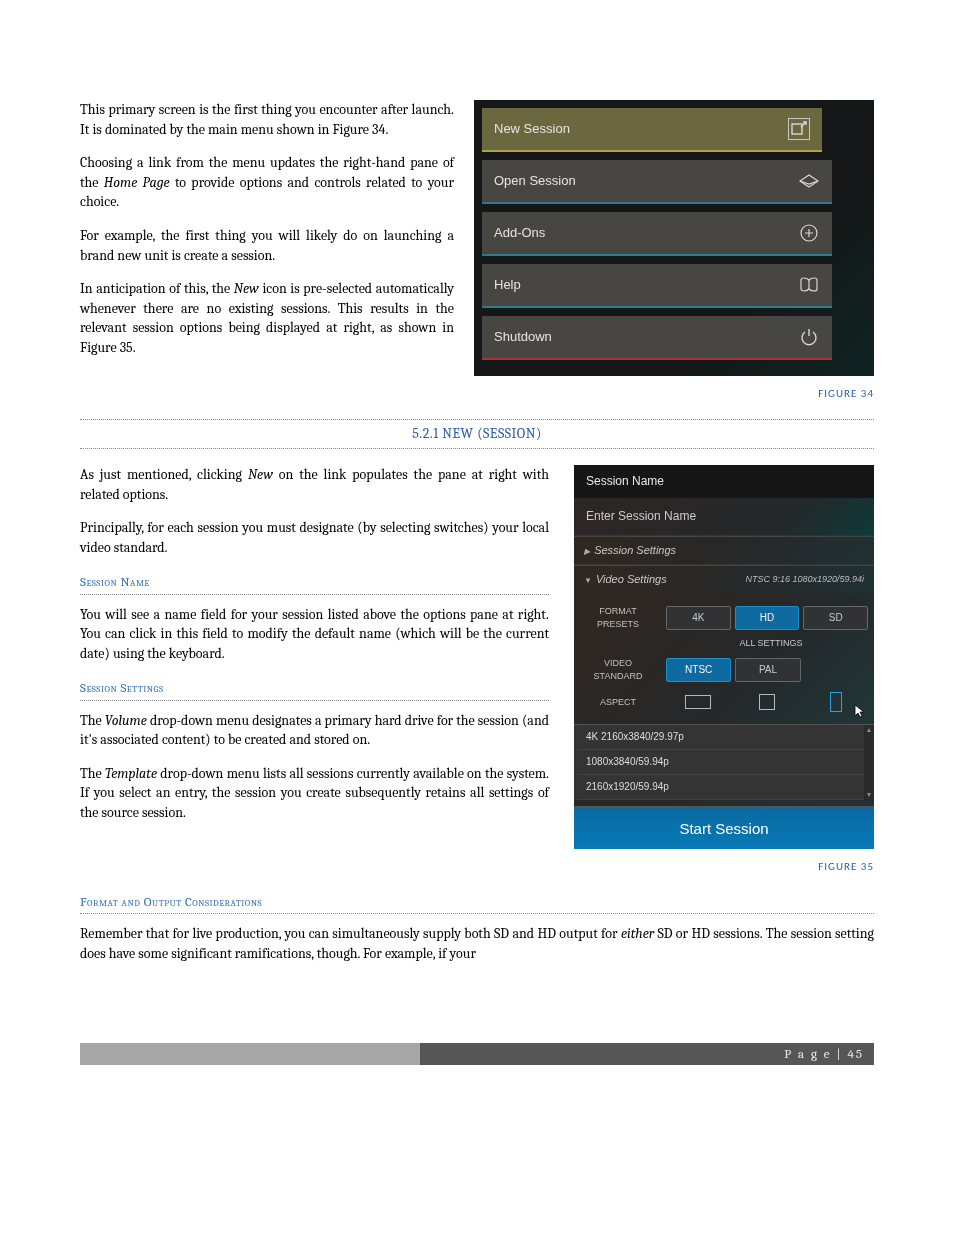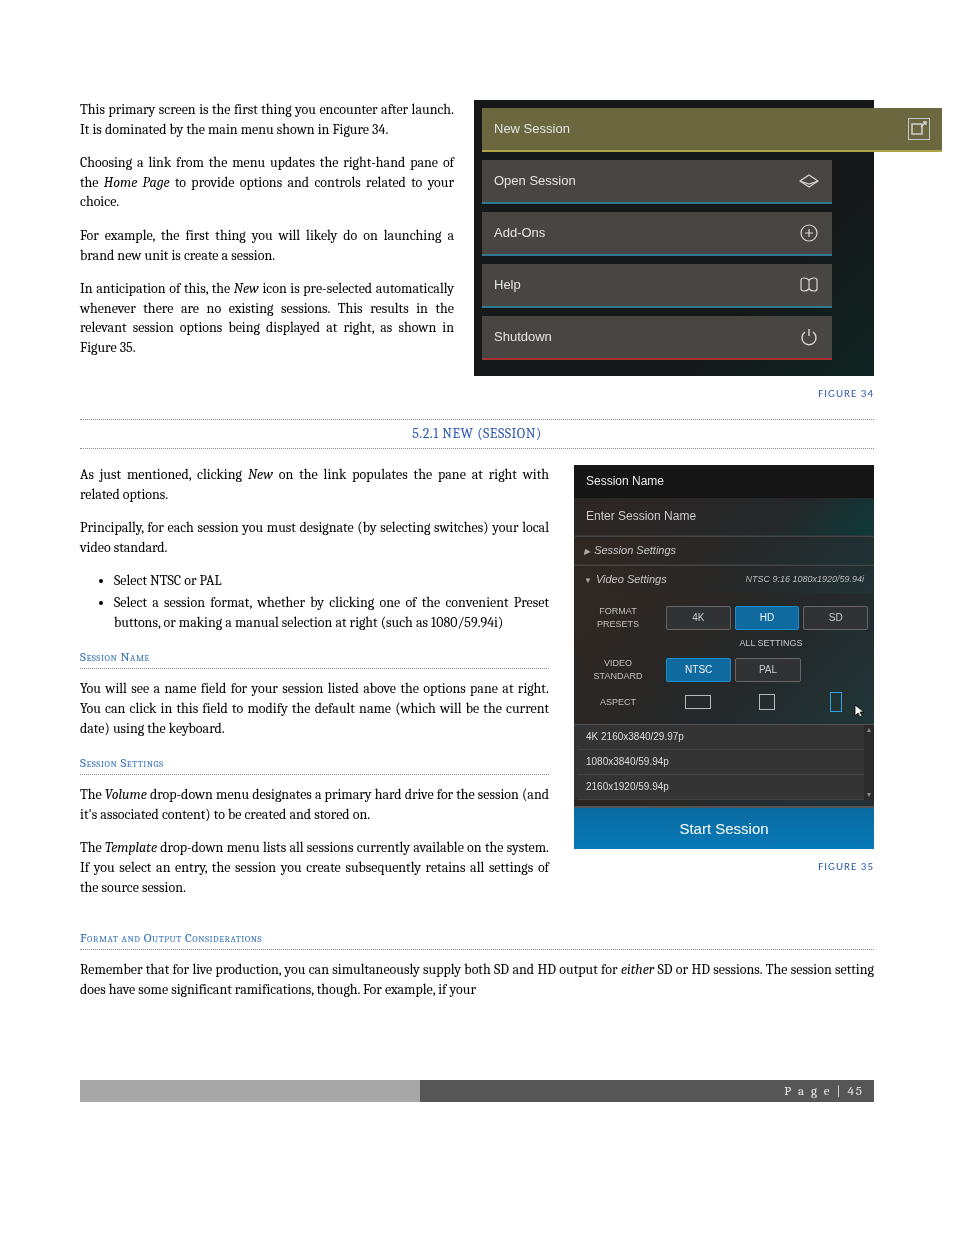--- a/index.html
+++ b/index.html
@@ -64,21 +64,21 @@
     padding: 10px 12px;
     margin-bottom: 8px;
     display: flex;
     justify-content: space-between;
     align-items: center;
     border-bottom: 2px solid #2e7b91;
   }
   .menu-item.selected {
     background: #6b683f;
     border-bottom: 2px solid #b0a448;
-    width: 460px;
+    width: 340px;
   }
   .menu-item.shutdown { border-bottom: 2px solid #a83232; }
   .mi-icon {
     width: 22px; height: 22px;
     display: flex; align-items: center; justify-content: center;
     color: #d7d7d7;
   }
   .menu-item.selected .mi-icon {
     border: 1px solid #c7c7c7;
   }
@@ -263,24 +263,20 @@
 </div>
 
 <div class="section-heading">5.2.1 NEW (SESSION)</div>
 
 <div class="two-col">
   <div class="left-col" style="flex:1">
     <p>
       <span>As just mentioned, clicking </span><em>New</em><span> on the link populates the pane at right with related options.</span>
     </p>
     <p>Principally, for each session you must designate (by selecting switches) your local video standard.</p>
-    <ul class="doc-list">
-      <li>Select NTSC or PAL</li>
-      <li>Select a session format, whether by clicking one of the convenient Preset buttons, or making a manual selection at right (such as 1080/59.94i)</li>
-    </ul>
 
     <div class="sub-heading">Session Name</div>
     <p>You will see a name field for your session listed above the options pane at right.  You can click in this field to modify the default name (which will be the current date) using the keyboard.</p>
 
     <div class="sub-heading">Session Settings</div>
     <p>
       <span>The </span><em>Volume</em><span> drop-down menu designates a primary hard drive for the session (and it's associated content) to be created and stored on.</span>
     </p>
     <p>
       <span>The </span><em>Template</em><span> drop-down menu lists all sessions currently available on the system. If you select an entry, the session you create subsequently retains all settings of the source session.</span>

